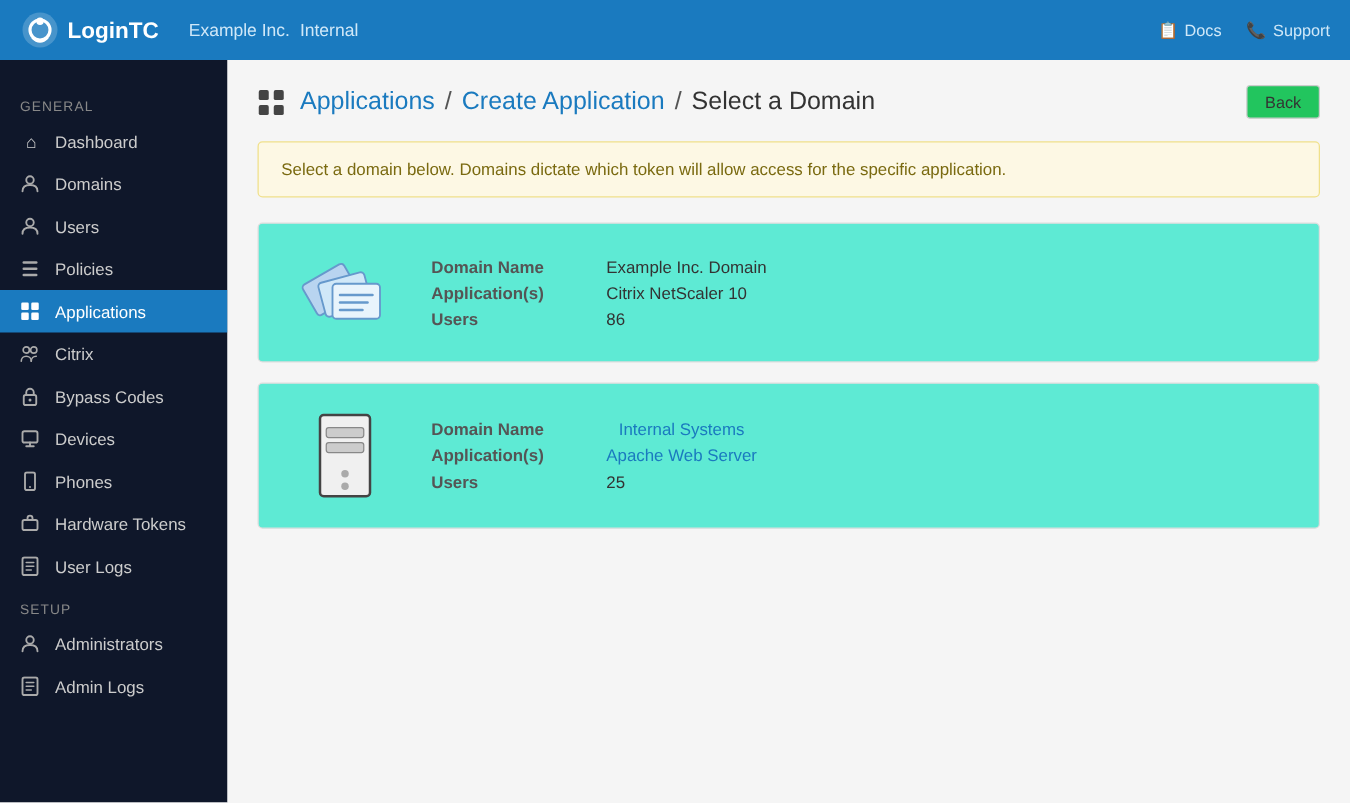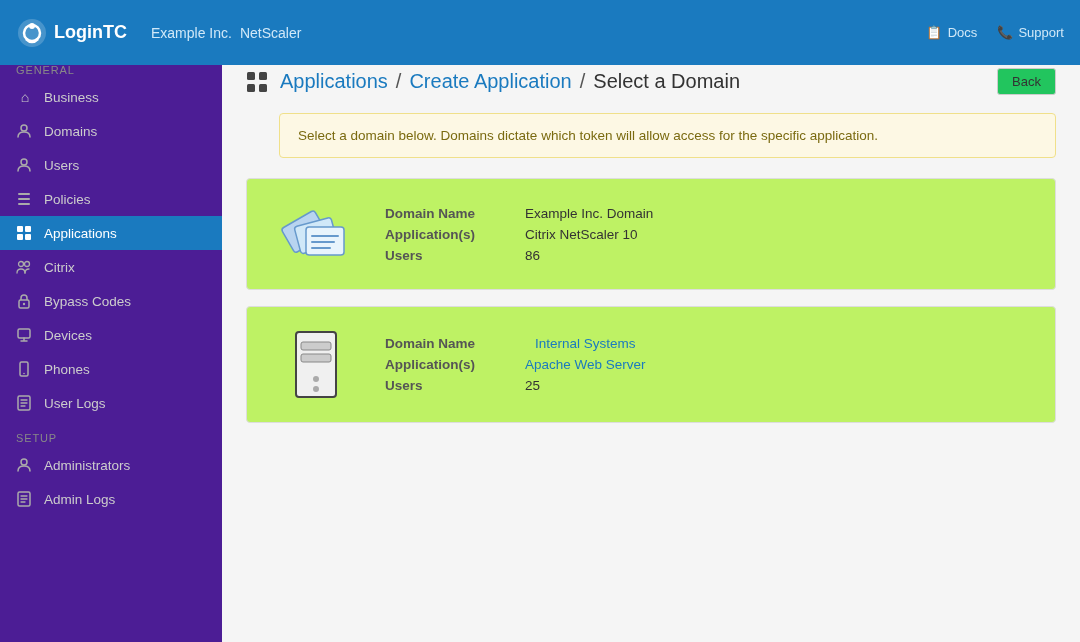--- a/index.html
+++ b/index.html
@@ -2,21 +2,21 @@
 <html><head>
   <meta charset="utf-8">
   <style>
     * { box-sizing: border-box; margin: 0; padding: 0; }
     body { font-family: 'Segoe UI', Arial, sans-serif; font-size: 14px; color: #333; background: #f5f5f5; }
 
     
     .topnav {
       background: #1a7abf;
       color: #fff;
-      height: 65px;
+      height: 48px;
       display: flex;
       align-items: center;
       padding: 0 16px;
       position: fixed;
       top: 0; left: 0; right: 0;
       z-index: 100;
     }
     .topnav-logo {
       display: flex;
       align-items: center;
@@ -58,25 +58,25 @@
 
     
     .layout {
       display: flex;
       margin-top: 48px;
       min-height: calc(100vh - 48px);
     }
 
     
     .sidebar {
-      width: 222px;
-      background: #4c1d95;
+      width: 182px;
+      background: #0f172a;
       color: #ccc;
       flex-shrink: 0;
-      padding-top: 4px;
+      padding-top: 20px;
     }
     .sidebar-section-label {
       font-size: 11px;
       color: #888;
       text-transform: uppercase;
       padding: 12px 16px 4px;
       letter-spacing: 0.08em;
     }
     .sidebar-item {
       display: flex;
@@ -138,26 +138,25 @@
 
     
     .alert-info {
       background: #fdf8e4;
       border: 1px solid #f0e08a;
       border-radius: 4px;
       padding: 14px 18px;
       color: #7a6a10;
       font-size: 13.5px;
       margin-bottom: 20px;
-      margin-left: 33px;
     }
 
     
     .domain-card {
-      background: #bef264;
+      background: #5eead4;
       border: 1px solid #ddd;
       border-radius: 4px;
       margin-bottom: 16px;
       display: flex;
       align-items: center;
       padding: 20px 24px;
       cursor: pointer;
     }
 
     .domain-card-icon {
@@ -198,41 +197,41 @@
   <div class="topnav-logo">
     <svg class="logo-icon" viewBox="0 0 32 32" width="32" height="32">
       <circle cx="16" cy="16" r="14" fill="#fff" opacity="0.2"></circle>
       <circle cx="16" cy="16" r="8" fill="none" stroke="#fff" stroke-width="2.5"></circle>
       <circle cx="16" cy="9" r="3" fill="#fff"></circle>
       <path d="M10 22 Q16 28 22 22" fill="none" stroke="#fff" stroke-width="2.5"></path>
     </svg>
     <span class="logo-text">LoginTC</span>
   </div>
   <span class="topnav-org">Example Inc.</span>
-  <span class="topnav-business">NetScaler</span>
+  <span class="topnav-business">Internal</span>
   <div class="topnav-right">
     <a href="#">
       <span>📋</span>
       <span>Docs</span>
     </a>
     <a href="#">
       <span>📞</span>
       <span>Support</span>
     </a>
   </div>
 </nav>
 
 <div class="layout">
 
   <aside class="sidebar">
     <div class="sidebar-section-label">GENERAL</div>
 
     <a class="sidebar-item">
       <span class="si-icon">⌂</span>
-      <span>Business</span>
+      <span>Dashboard</span>
     </a>
     <a class="sidebar-item">
       <span class="si-icon">
         <svg width="16" height="16" viewBox="0 0 16 16" fill="none">
           <circle cx="8" cy="5" r="3" stroke="#aaa" stroke-width="1.5"></circle>
           <path d="M2 14c0-3 2-5 6-5s6 2 6 5" stroke="#aaa" stroke-width="1.5" stroke-linecap="round"></path>
         </svg>
       </span>
       <span>Domains</span>
     </a>
@@ -297,20 +296,29 @@
       <span>Devices</span>
     </a>
     <a class="sidebar-item">
       <span class="si-icon">
         <svg width="16" height="16" viewBox="0 0 16 16" fill="none">
           <rect x="4" y="1" width="8" height="14" rx="1.5" stroke="#aaa" stroke-width="1.5"></rect>
           <circle cx="8" cy="12.5" r="0.8" fill="#aaa"></circle>
         </svg>
       </span>
       <span>Phones</span>
+    </a>
+    <a class="sidebar-item">
+      <span class="si-icon">
+        <svg width="16" height="16" viewBox="0 0 16 16" fill="none">
+          <rect x="2" y="5" width="12" height="8" rx="1.5" stroke="#aaa" stroke-width="1.5"></rect>
+          <path d="M6 5V3.5a2 2 0 014 0V5" stroke="#aaa" stroke-width="1.5"></path>
+        </svg>
+      </span>
+      <span>Hardware Tokens</span>
     </a>
     <a class="sidebar-item">
       <span class="si-icon">
         <svg width="16" height="16" viewBox="0 0 16 16" fill="none">
           <rect x="2" y="1" width="12" height="14" rx="1.5" stroke="#aaa" stroke-width="1.5"></rect>
           <path d="M5 5h6M5 8h6M5 11h4" stroke="#aaa" stroke-width="1.3" stroke-linecap="round"></path>
         </svg>
       </span>
       <span>User Logs</span>
     </a>

